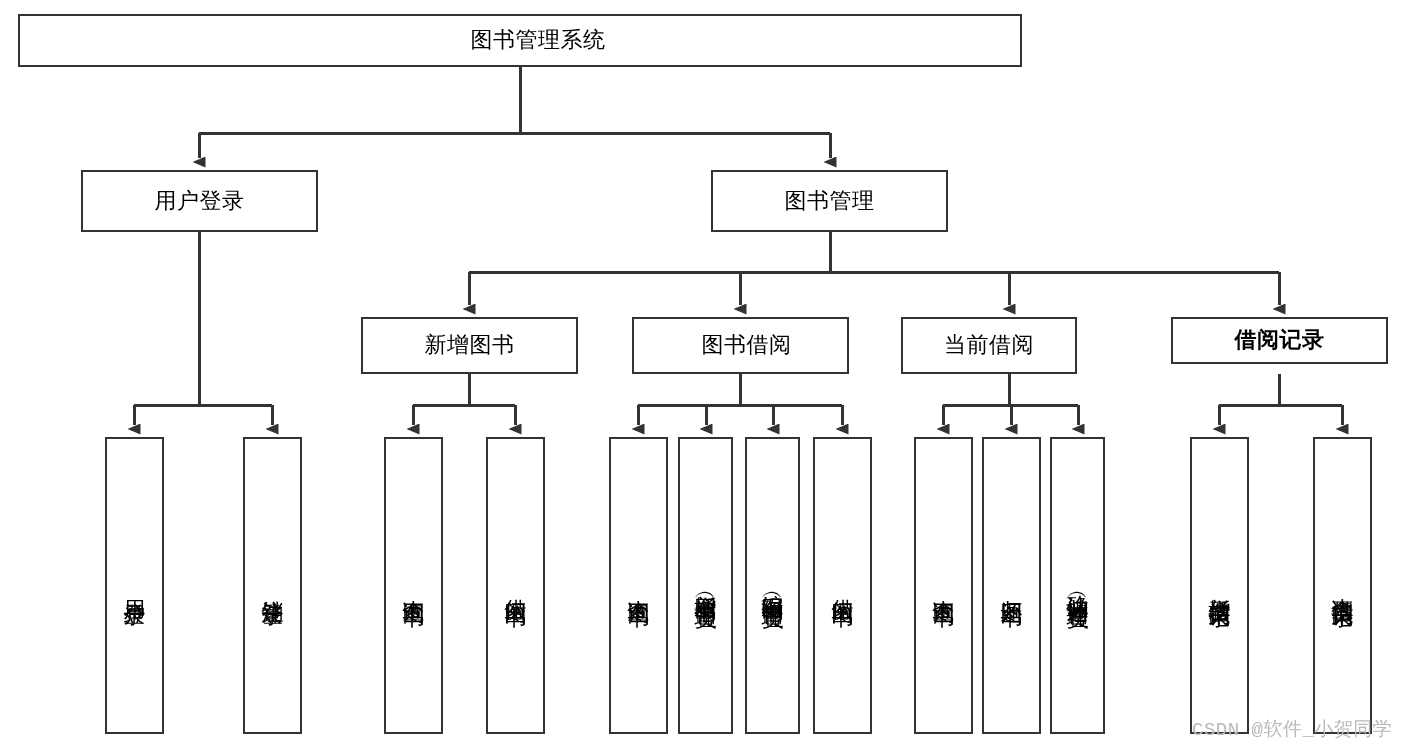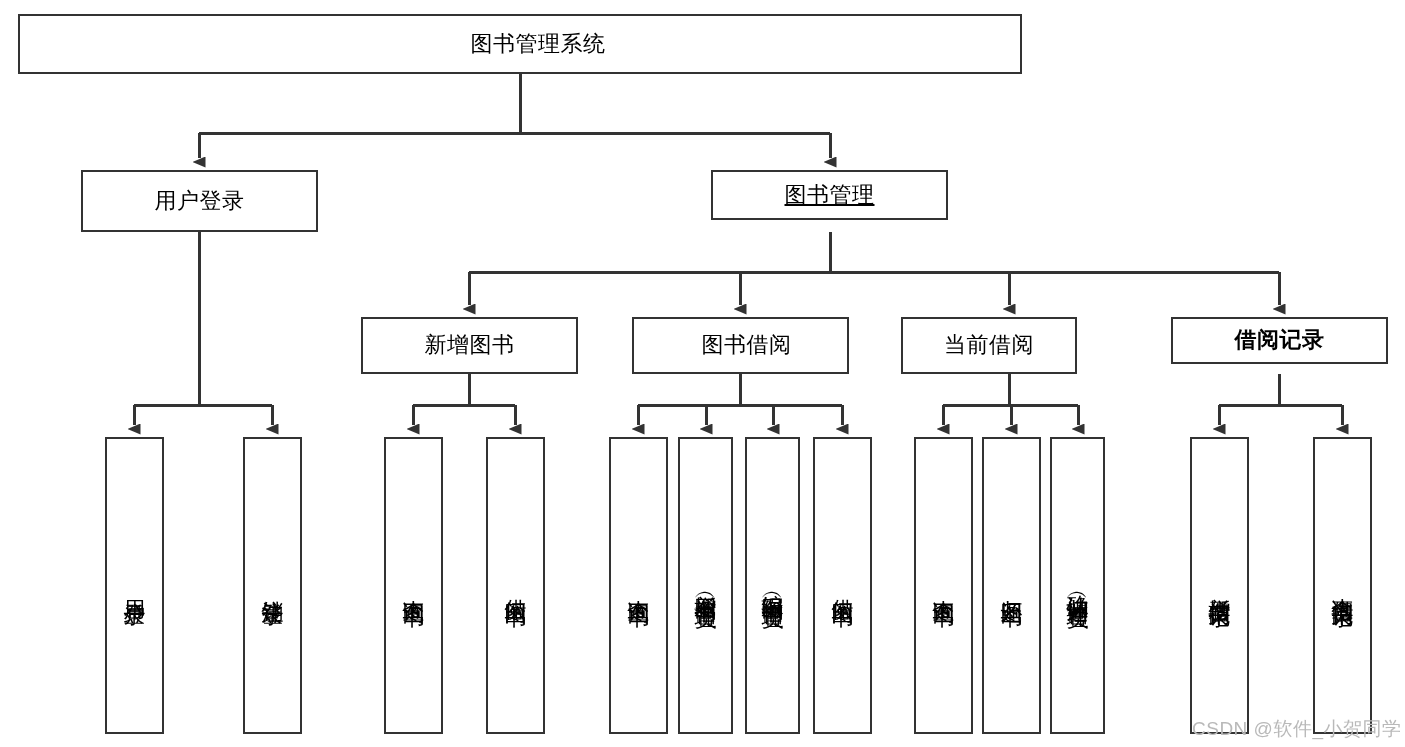--- a/index.html
+++ b/index.html
@@ -113,28 +113,28 @@
       <path d="M1011,405 L1011,425" marker-end="url(#arrow)"></path>
       <path d="M1078,405 L1078,425" marker-end="url(#arrow)"></path>
 
       <path d="M1279,374 L1279,405"></path>
       <path d="M1219,405 L1342,405"></path>
       <path d="M1219,405 L1219,425" marker-end="url(#arrow)"></path>
       <path d="M1342,405 L1342,425" marker-end="url(#arrow)"></path>
     </g>
   </svg>
 
-  <div class="node node-h" style="left:18px; top:14px; width:1004px; height:60px;padding-left:36px;">
+  <div class="node node-h" style="left:18px; top:14px; width:1004px; height:53px;padding-left:36px;">
     <span class="label">图书管理系统</span>
   </div>
 
   <div class="node node-h" style="left:81px; top:170px; width:237px; height:62px;">
     <span class="label">用户登录</span>
   </div>
-  <div class="node node-h" style="left:711px; top:170px; width:237px; height:50px;text-decoration:underline;">
+  <div class="node node-h" style="left:711px; top:170px; width:237px; height:62px;">
     <span class="label">图书管理</span>
   </div>
 
   <div class="node node-h" style="left:361px; top:317px; width:217px; height:57px;">
     <span class="label">新增图书</span>
   </div>
   <div class="node node-h" style="left:632px; top:317px; width:217px; height:57px;padding-left:12px;">
     <span class="label">图书借阅</span>
   </div>
   <div class="node node-h" style="left:901px; top:317px; width:176px; height:57px;align-items:center;">
@@ -181,15 +181,15 @@
     <span class="label">确认归还（管理员）</span>
   </div>
 
   <div class="node node-v" style="left:1190px; top:437px; width:59px; height:297px;">
     <span class="label">新增借阅记录</span>
   </div>
   <div class="node node-v" style="left:1313px; top:437px; width:59px; height:297px;">
     <span class="label">查询借阅记录</span>
   </div>
 
-  <div id="watermark" style="left:1192px; top:716px;">CSDN @软件_小贺同学</div>
+  <div id="watermark" style="left:1192px; top:716px;font-family:Liberation Mono, monospace;">CSDN @软件_小贺同学</div>
 
 </div>
 
 </body></html>

